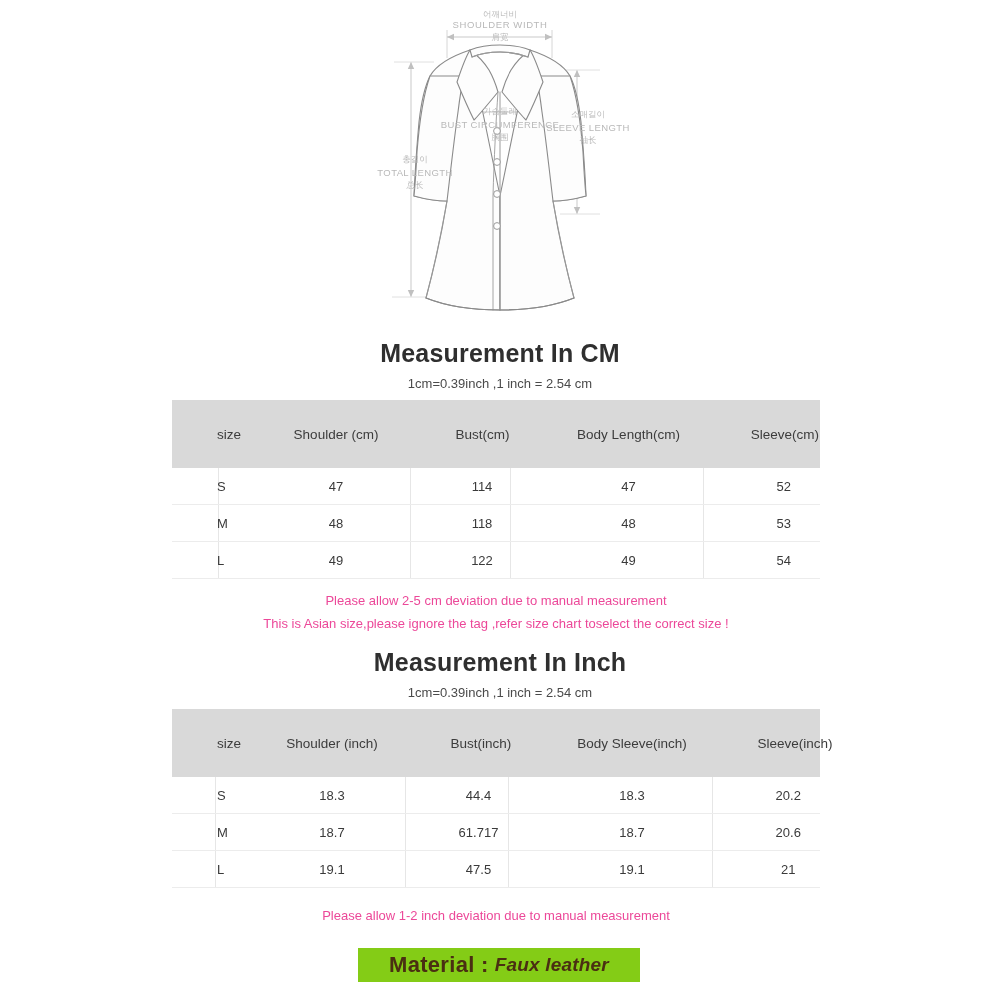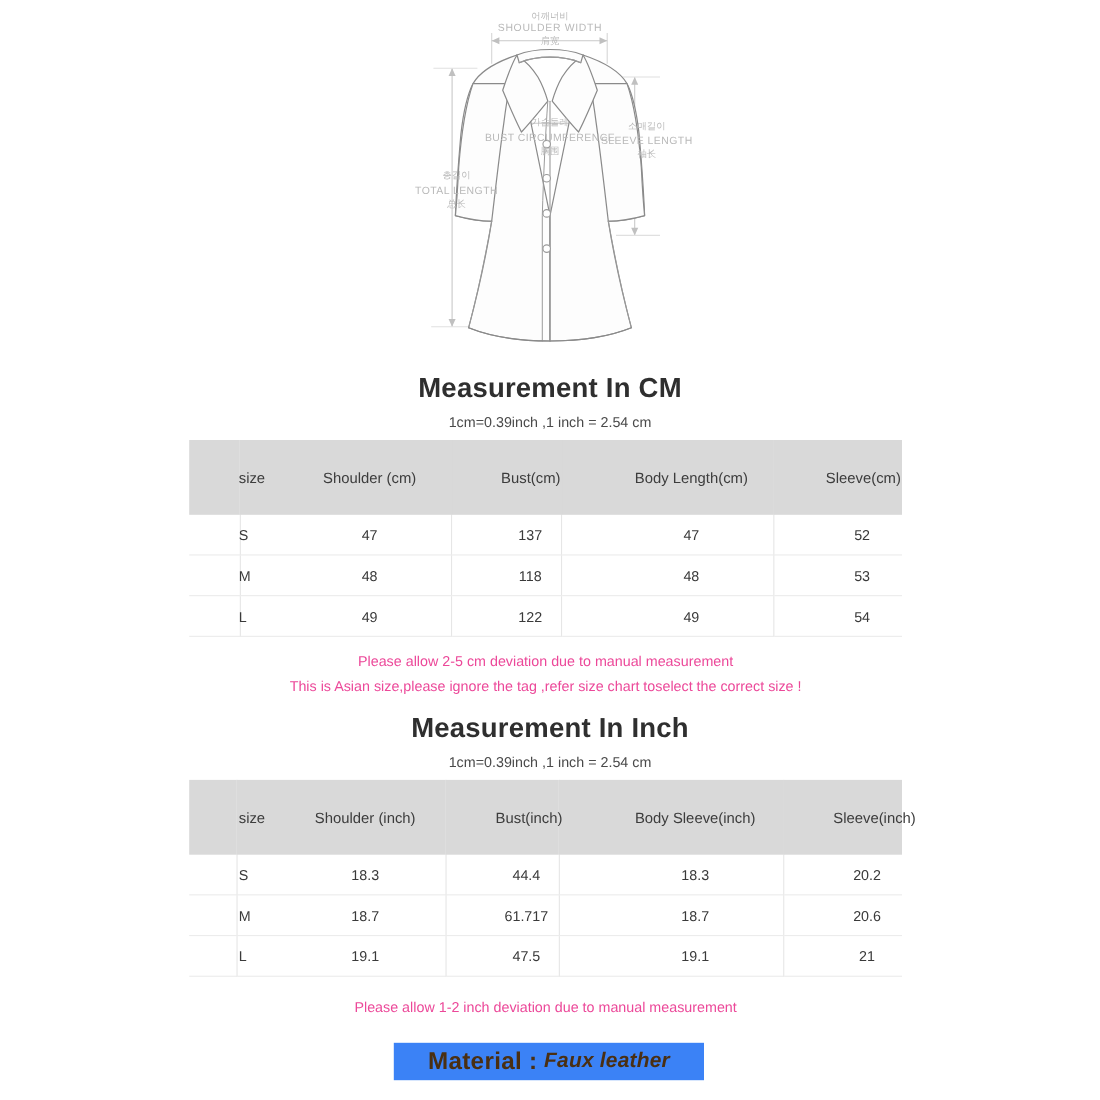--- a/index.html
+++ b/index.html
@@ -259,21 +259,21 @@
         <th>Shoulder  (cm)</th>
         <th>Bust(cm)</th>
         <th>Body Length(cm)</th>
         <th>Sleeve(cm)</th>
       </tr>
     </thead>
     <tbody>
       <tr>
         <td>S</td>
         <td>47</td>
-        <td>137</td>
+        <td>114</td>
         <td>47</td>
         <td>52</td>
       </tr>
       <tr>
         <td>M</td>
         <td>48</td>
         <td>118</td>
         <td>48</td>
         <td>53</td>
       </tr>
@@ -341,16 +341,16 @@
       </tr>
       <tr class="note-row">
         <td class="note-cell" colspan="5">
           <span class="note-line">Please allow 1-2 inch deviation due to manual measurement</span>
         </td>
       </tr>
     </tbody>
   </table>
 </div>
 
-<div class="material-banner" style="background: #3b82f6;">
+<div class="material-banner" style="background: #84cc16;">
   <span class="material-label">Material :</span>
   <span class="material-value">Faux leather</span>
 </div>
 
 </body></html>

